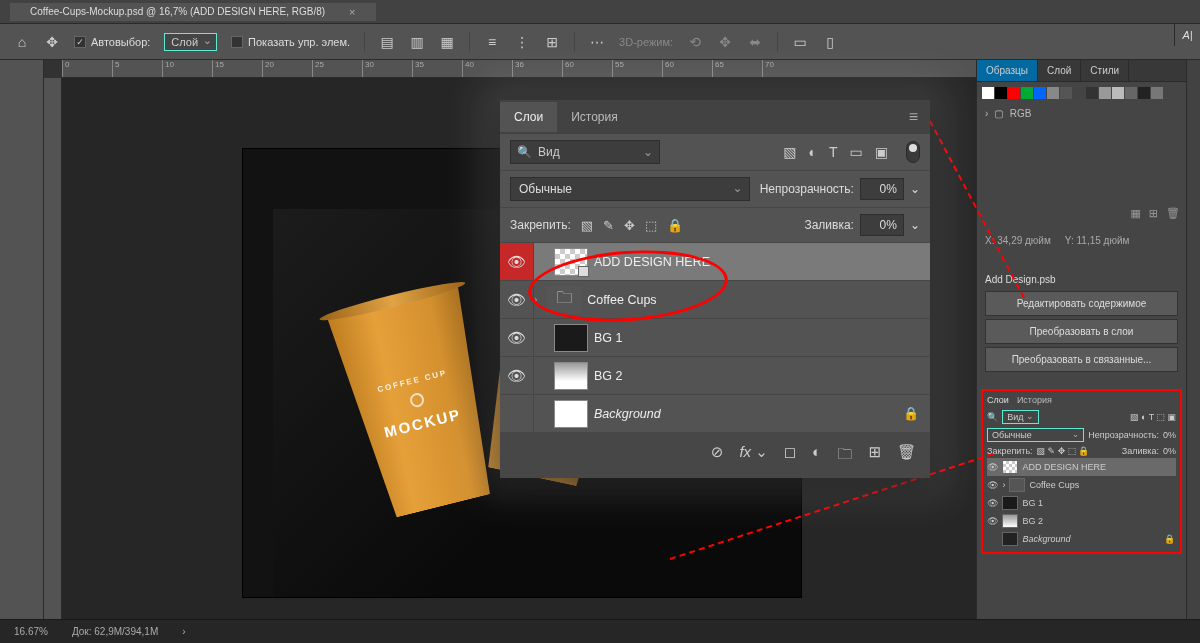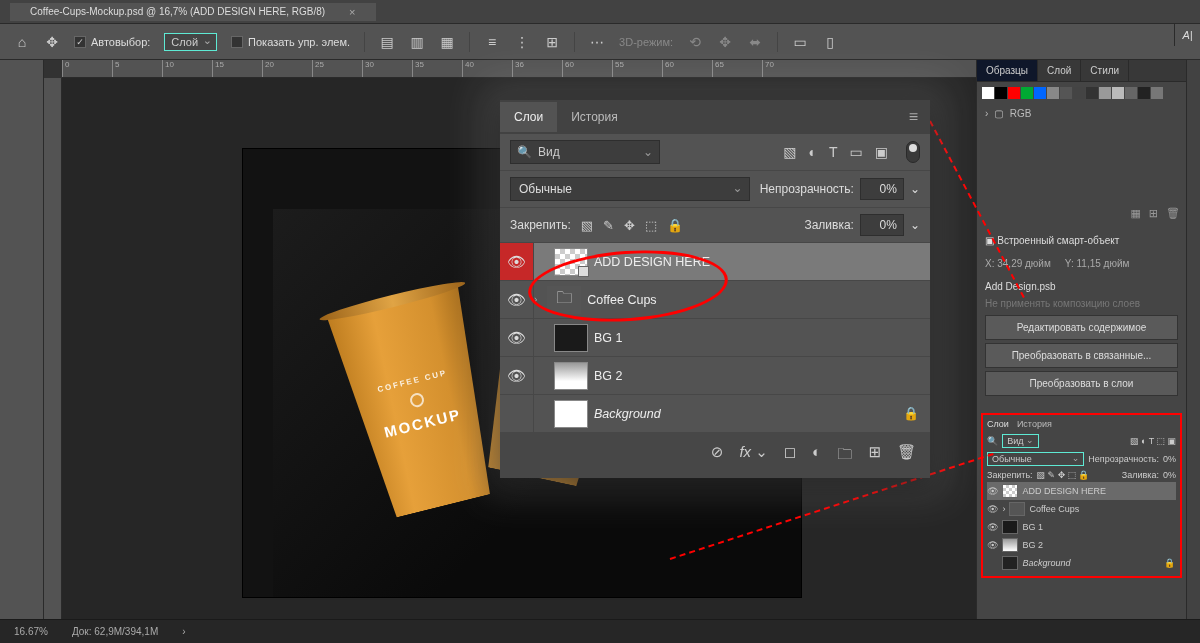--- a/index.html
+++ b/index.html
@@ -27,21 +27,21 @@
 .cup1{position:absolute;left:95px;top:150px;width:160px;height:210px;transform:rotate(-14deg)}
 .cup2{position:absolute;left:235px;top:130px;width:150px;height:200px;transform:rotate(12deg);opacity:.85}
 .cup-body{width:100%;height:100%;background:linear-gradient(92deg,#b37318 0%,#e6a03a 35%,#d4902e 70%,#8c5a14 100%);clip-path:polygon(8% 0,92% 0,80% 100%,20% 100%);border-radius:6px 6px 4px 4px;display:flex;flex-direction:column;align-items:center;justify-content:center;color:#fff;font-weight:700}
 .cup-lid{position:absolute;top:-7px;left:3%;width:94%;height:12px;background:linear-gradient(90deg,#9a6218,#e0a445,#9a6218);border-radius:50%}
 .cup-txt1{font-size:8px;letter-spacing:2px;opacity:.85}
 .cup-circle{font-size:10px;margin:8px 0;border:2px solid rgba(255,255,255,.7);border-radius:50%;width:14px;height:14px}
 .cup-txt2{font-size:15px;letter-spacing:2px}
 .right-col{width:210px;background:#454545;border-left:1px solid #2a2a2a;display:flex;flex-direction:column;font-size:10px}
 .right-tabs{display:flex;background:#383838;border-bottom:1px solid #2a2a2a}
 .right-tab{padding:5px 9px;color:#ccc;border-right:1px solid #2a2a2a}
-.right-tab.on{background:#0f172a}
+.right-tab.on{background:#0369a1}
 .swatches{display:flex;flex-wrap:wrap;gap:1px;padding:5px}
 .swatch{width:12px;height:12px}
 .props{padding:8px;color:#aaa;line-height:1.7}
 .props .hdr{color:#ddd;margin-bottom:6px}
 .props-row{display:flex;gap:14px}
 .btn-wide{background:#5a5a5a;border:1px solid #333;padding:3px 6px;margin:3px 0;color:#ddd;text-align:center;font-size:10px}
 .mini-panel{border:2px solid #f00;margin:6px 4px 4px 4px;padding:4px}
 .mini-panel .lbl{font-size:9px;color:#bbb}
 .mini-row{display:flex;align-items:center;gap:4px;padding:2px 0;font-size:9px;color:#ccc}
 .mini-thumb{width:16px;height:14px;background:#222;border:1px solid #666}
@@ -213,30 +213,28 @@
       <span>RGB</span>
     </div>
     <div style="flex:0 0 80px"></div>
     <div class="panel-ctrl">
         <span>▦</span>
         <span>⊞</span>
         <span>🗑</span>
       </div>
 
     <div class="props">
-      <div class="hdr"><span>▣</span> <span>Встроенный смарт-объект</span></div>
       <div class="props-row">
         <span><span>X:</span> <span>34,29 дюйм</span></span>
         <span><span>Y:</span> <span>11,15 дюйм</span></span>
       </div>
-      <div style="margin-top:6px;color:#ddd">Add Design.psb</div>
-      <div style="color:#777">Не применять композицию слоев</div>
+      <div style="margin-top:22px;color:#ddd">Add Design.psb</div>
       <div class="btn-wide">Редактировать содержимое</div>
+      <div class="btn-wide">Преобразовать в слои</div>
       <div class="btn-wide">Преобразовать в связанные...</div>
-      <div class="btn-wide">Преобразовать в слои</div>
     </div>
 
     <div class="mini-panel">
       <div style="display:flex;gap:8px;margin-bottom:3px">
         <span class="lbl" style="color:#ddd">Слои</span>
         <span class="lbl">История</span>
       </div>
       <div class="mini-row">
           <span>🔍</span>
           <span class="dropdown-sm" style="font-size:9px;padding:1px 14px 1px 4px">Вид</span>

